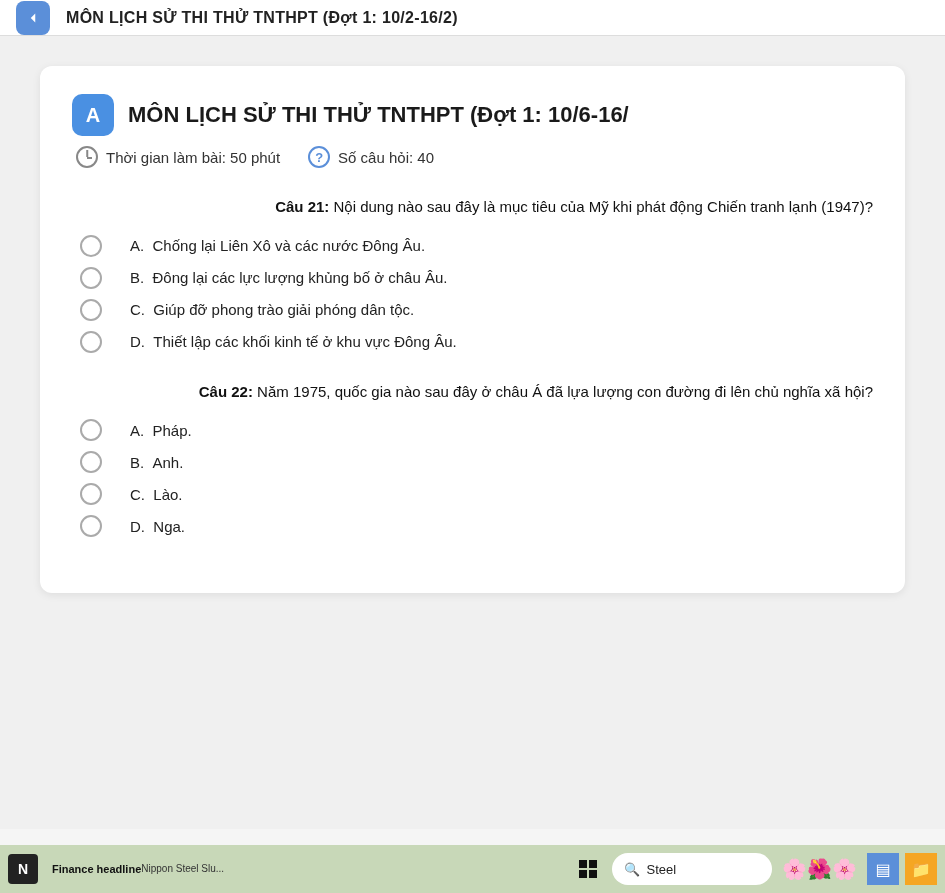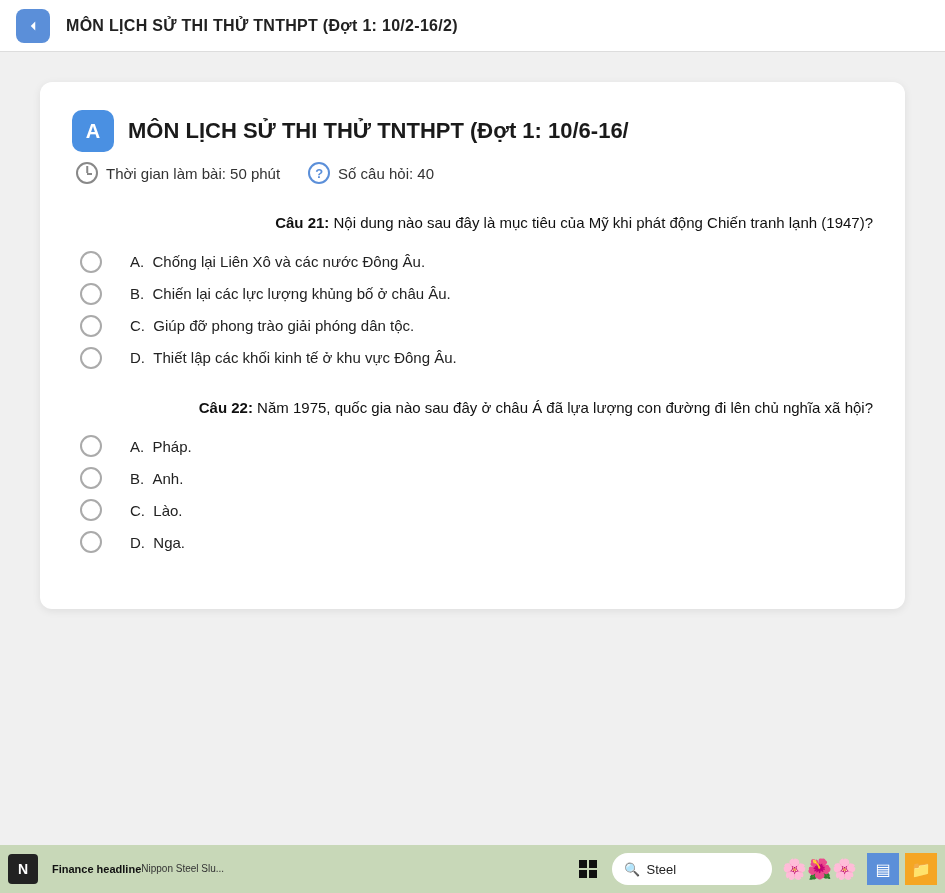--- a/index.html
+++ b/index.html
@@ -8,21 +8,21 @@
       height: 893px;
       background: #f5f5f5;
       font-family: Arial, sans-serif;
       overflow: hidden;
       position: relative;
     }
 
     
     .top-bar {
       background: #fff;
-      height: 52px;
+      height: 36px;
       display: flex;
       align-items: center;
       padding: 7px 16px;
       border-bottom: 1px solid #ddd;
       gap: 16px;
     }
     .back-btn {
       width: 34px;
       height: 34px;
       background: #5b8fd9;
@@ -327,21 +327,21 @@
       <div class="question-text">
         <span class="question-label">Câu 21:</span><span> Nội dung nào sau đây là mục tiêu của Mỹ khi phát động Chiến tranh lạnh (1947)?</span>
       </div>
       <ul class="options-list">
         <li class="option-item">
           <div class="radio-circle"></div>
           <span>A.&nbsp;&nbsp;<span>Chống lại Liên Xô và các nước Đông Âu.</span></span>
         </li>
         <li class="option-item">
           <div class="radio-circle"></div>
-          <span>B.&nbsp;&nbsp;<span>Chiến lại các lực lượng khủng bố ở châu Âu.</span></span>
+          <span>B.&nbsp;&nbsp;<span>Đông lại các lực lượng khủng bố ở châu Âu.</span></span>
         </li>
         <li class="option-item">
           <div class="radio-circle"></div>
           <span>C.&nbsp;&nbsp;<span>Giúp đỡ phong trào giải phóng dân tộc.</span></span>
         </li>
         <li class="option-item">
           <div class="radio-circle"></div>
           <span>D.&nbsp;&nbsp;<span>Thiết lập các khối kinh tế ở khu vực Đông Âu.</span></span>
         </li>
       </ul>

